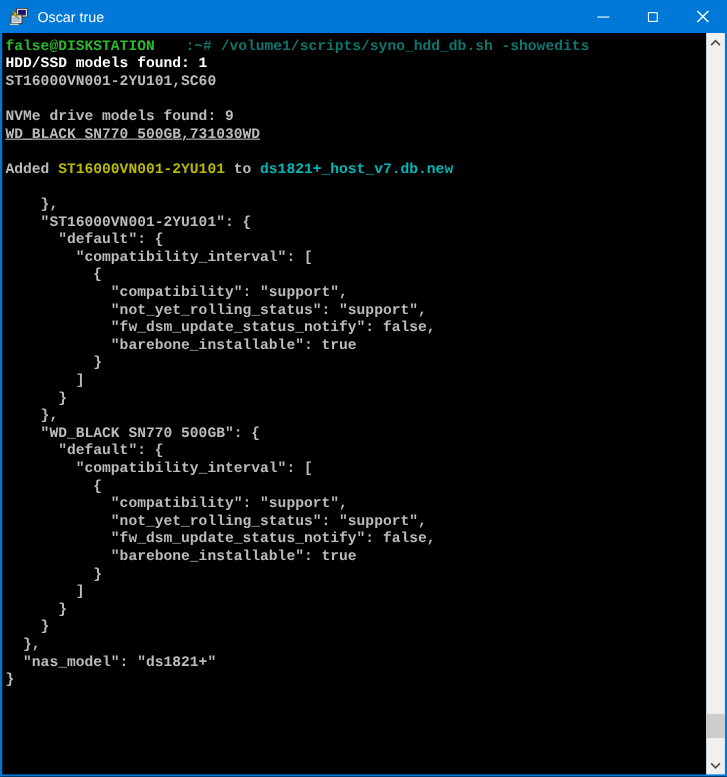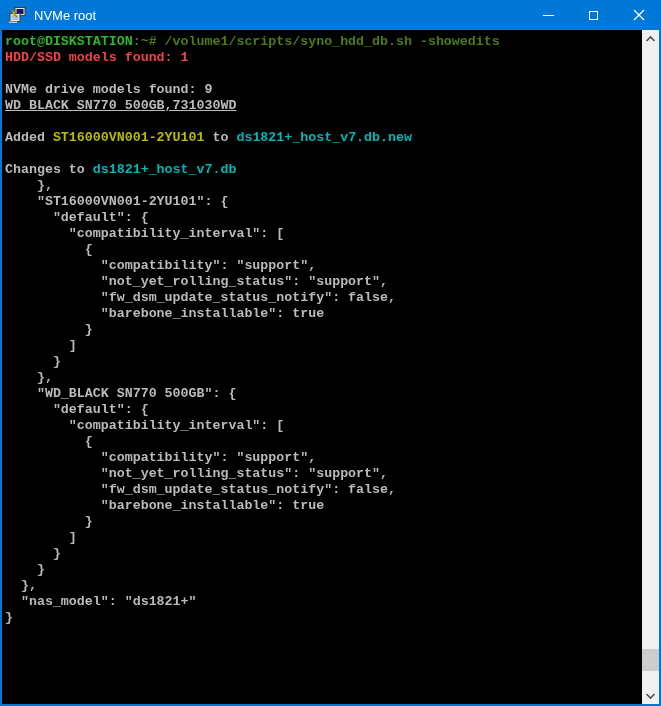--- a/index.html
+++ b/index.html
@@ -90,49 +90,49 @@
 
       <rect x="7" y="0.5" width="10" height="8" fill="#e8e4d8" stroke="#404040" stroke-width="1"></rect>
       <rect x="8.5" y="2" width="7" height="5" fill="#16166b"></rect>
 
       <rect x="2" y="6.5" width="10" height="8" fill="#e8e4d8" stroke="#404040" stroke-width="1"></rect>
       <rect x="3.5" y="8" width="7" height="5" fill="#aebfd8"></rect>
       <rect x="1" y="14.5" width="8" height="1.5" fill="#cfcabc"></rect>
 
       <polygon points="3,2 8,6 6.2,6.3 9,10 3.6,5.8 5.4,5.4" fill="#ffd800" stroke="#7a6a00" stroke-width="0.6"></polygon>
     </svg>
-    <span class="title-text">NVMe root</span>
+    <span class="title-text">Oscar true</span>
     <div class="controls">
       <div class="cbtn">
           <div class="glyph-min"></div>
         </div>
       <div class="cbtn">
           <div class="glyph-max"></div>
         </div>
       <div class="cbtn">
         <svg width="12" height="12" viewBox="0 0 12 12">
           <line x1="1" y1="1" x2="11" y2="11" stroke="#fff" stroke-width="1.3"></line>
           <line x1="11" y1="1" x2="1" y2="11" stroke="#fff" stroke-width="1.3"></line>
         </svg>
       </div>
     </div>
   </div>
 
   <div class="win-body">
     <div class="terminal">
       <div id="term-lines">
-          <div class="tline"><span style="color: rgb(45, 184, 45);">root@DISKSTATION</span><span style="color: #4d7c0f;">:~# /volume1/scripts/syno_hdd_db.sh -showedits</span></div>
-          <div class="tline"><span style="color: #ef4444;">HDD/SSD models found: 1</span></div>
+          <div class="tline"><span style="color: rgb(45, 184, 45);">false@DISKSTATION</span><span style="color: #0f766e; padding-left: 28px;">:~# /volume1/scripts/syno_hdd_db.sh -showedits</span></div>
+          <div class="tline"><span style="color: #ffffff;">HDD/SSD models found: 1</span></div>
+          <div class="tline"><span style="color: rgb(187, 187, 187);">ST16000VN001-2YU101,SC60</span></div>
           <div class="tline">&nbsp;</div>
           <div class="tline"><span style="color: rgb(187, 187, 187);">NVMe drive models found: 9</span></div>
           <div class="tline"><span style="color: rgb(187, 187, 187); text-decoration: underline;">WD_BLACK SN770 500GB,731030WD</span></div>
           <div class="tline">&nbsp;</div>
           <div class="tline"><span style="color: rgb(187, 187, 187);">Added </span><span style="color: rgb(185, 185, 0);">ST16000VN001-2YU101</span><span style="color: rgb(187, 187, 187);"> to </span><span style="color: rgb(0, 183, 183);">ds1821+_host_v7.db.new</span></div>
           <div class="tline">&nbsp;</div>
-          <div class="tline"><span style="color: rgb(187, 187, 187);">Changes to </span><span style="color: rgb(0, 183, 183);">ds1821+_host_v7.db</span></div>
           <div class="tline"><span style="color: rgb(187, 187, 187);">    },</span></div>
           <div class="tline"><span style="color: rgb(187, 187, 187);">    "ST16000VN001-2YU101": {</span></div>
           <div class="tline"><span style="color: rgb(187, 187, 187);">      "default": {</span></div>
           <div class="tline"><span style="color: rgb(187, 187, 187);">        "compatibility_interval": [</span></div>
           <div class="tline"><span style="color: rgb(187, 187, 187);">          {</span></div>
           <div class="tline"><span style="color: rgb(187, 187, 187);">            "compatibility": "support",</span></div>
           <div class="tline"><span style="color: rgb(187, 187, 187);">            "not_yet_rolling_status": "support",</span></div>
           <div class="tline"><span style="color: rgb(187, 187, 187);">            "fw_dsm_update_status_notify": false,</span></div>
           <div class="tline"><span style="color: rgb(187, 187, 187);">            "barebone_installable": true</span></div>
           <div class="tline"><span style="color: rgb(187, 187, 187);">          }</span></div>

